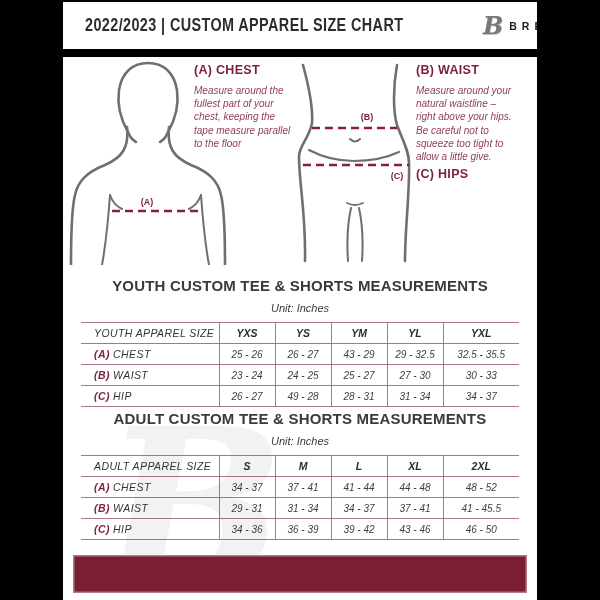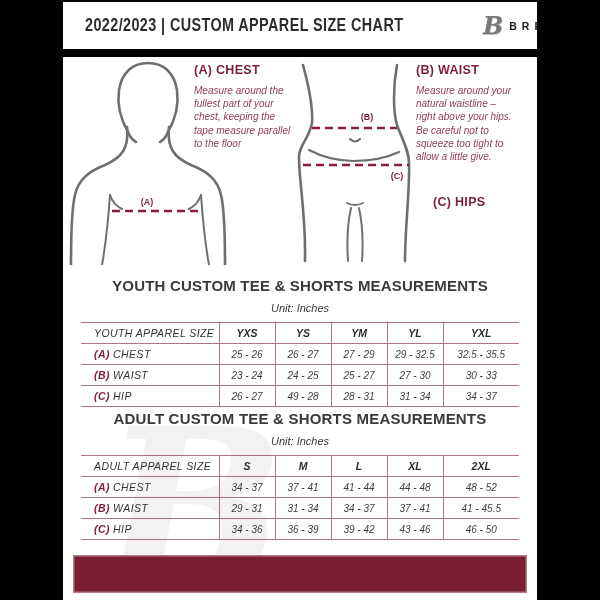--- a/index.html
+++ b/index.html
@@ -22,21 +22,21 @@
   .brand-name{font-size:10.5px;font-weight:bold;letter-spacing:5px;color:#1f1f1f;}
   .divider{height:8px;background:#000;}
   
   .guide{position:relative;height:212px;}
   .guide svg{position:absolute;}
   .fig-left{left:6px;top:4px;}
   .fig-right{left:218px;top:4px;}
   .guide-block{position:absolute;}
   .gb-chest{left:131px;top:6px;width:114px;}
   .gb-waist{left:353px;top:6px;width:118px;}
-  .gb-hips{left:370px;top:110px;width:118px;margin-top:28px;}
+  .gb-hips{left:353px;top:110px;width:118px;}
   .guide-h{margin:0 0 7px;font-size:12.5px;font-weight:bold;color:#7d1f3a;letter-spacing:.3px;}
   .guide-p{margin:0;font-size:10px;line-height:1.32;font-style:italic;color:#8e3d55;
     white-space:pre-line;}
   
   .section-title{margin:8px 0 1px;text-align:center;font-size:15px;font-weight:bold;
     color:#3a3a3a;letter-spacing:.2px;position:relative;z-index:2;}
   .unit{margin:8px;text-align:center;font-size:11px;font-style:italic;color:#3a3a3a;
     position:relative;z-index:2;}
   
   .size-table{width:438px;margin:5px auto 0;border-collapse:collapse;table-layout:fixed;
@@ -148,21 +148,21 @@
       <th>YXS</th>
       <th>YS</th>
       <th>YM</th>
       <th>YL</th>
       <th>YXL</th>
     </tr>
     <tr>
       <td class="lbl"><span class="pfx">(A)</span> <span>CHEST</span></td>
       <td>25 - 26</td>
       <td>26 - 27</td>
-      <td>27 - 29</td>
+      <td>43 - 29</td>
       <td>29 - 32.5</td>
       <td>32.5 - 35.5</td>
     </tr>
     <tr>
       <td class="lbl"><span class="pfx">(B)</span> <span>WAIST</span></td>
       <td>23 - 24</td>
       <td>24 - 25</td>
       <td>25 - 27</td>
       <td>27 - 30</td>
       <td>30 - 33</td>

